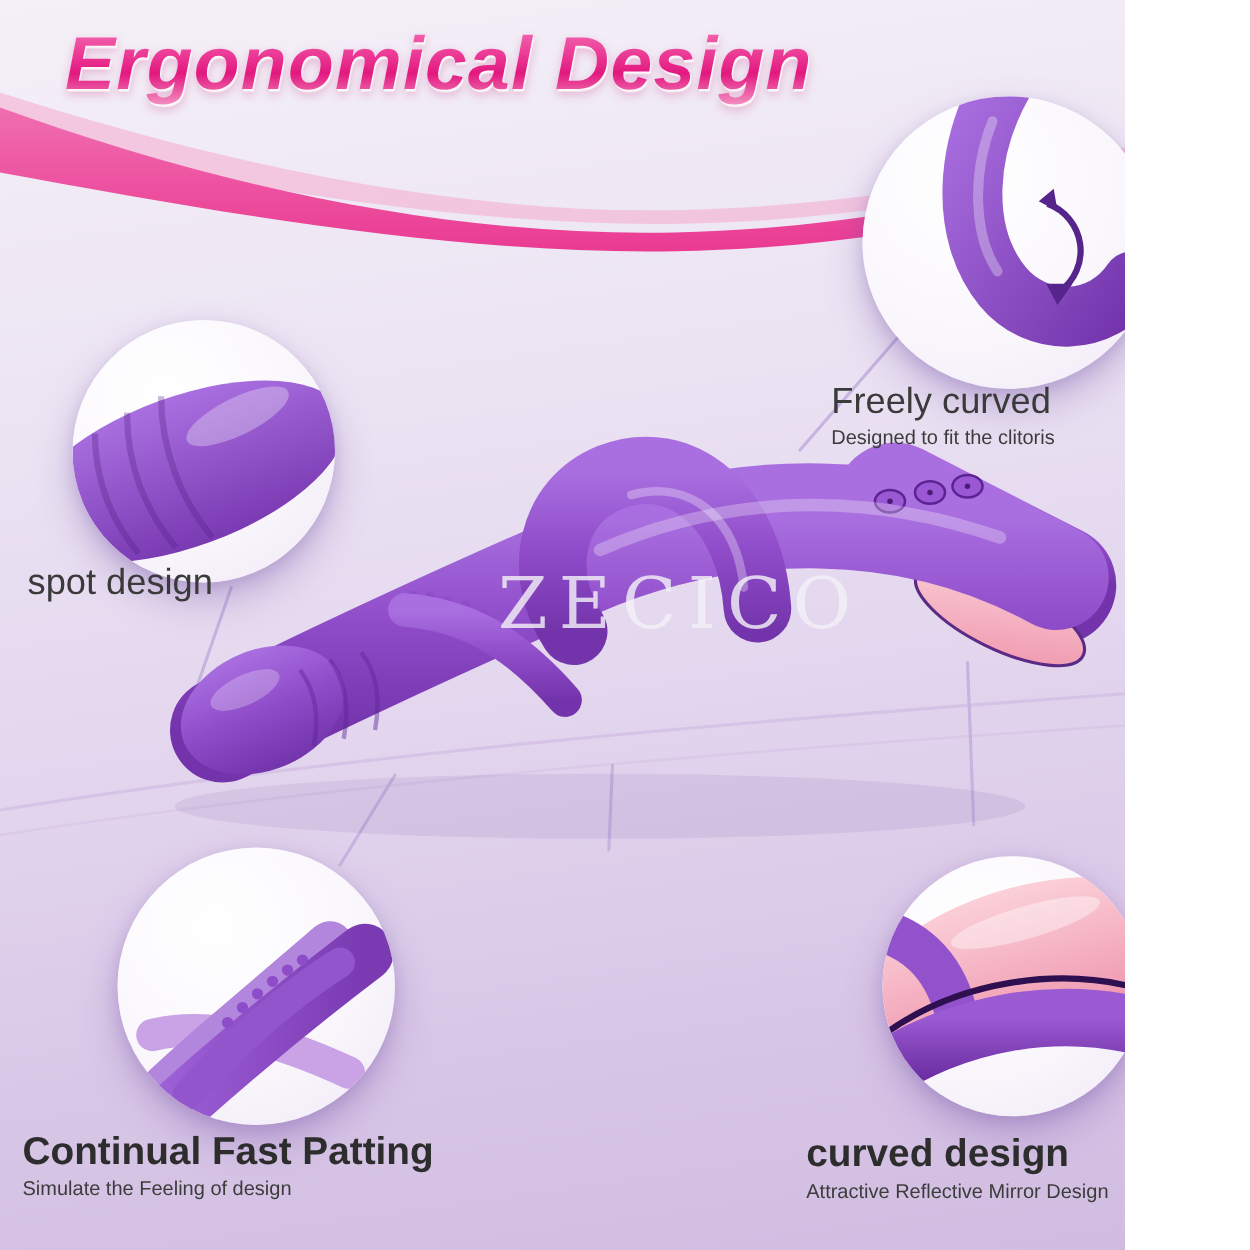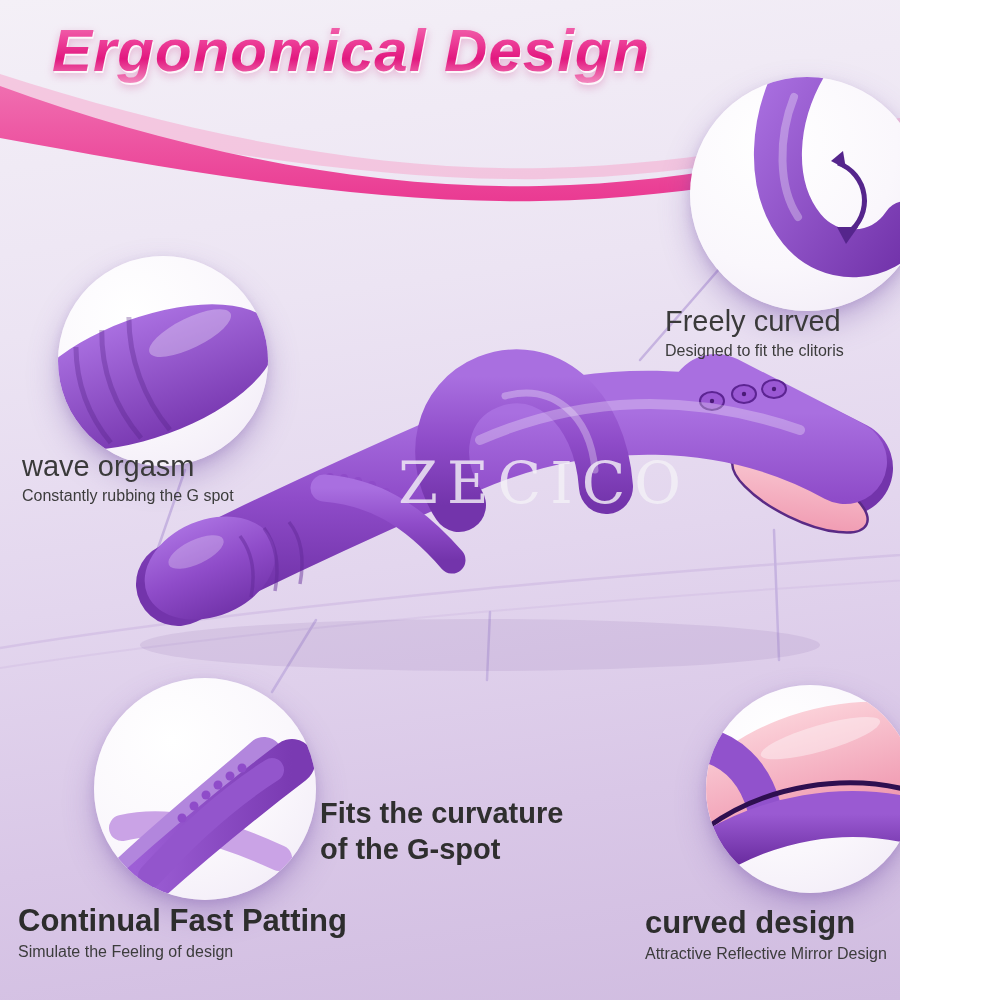--- a/index.html
+++ b/index.html
@@ -226,28 +226,23 @@
   </div>
 
   <div class="watermark">ZECICO</div>
 
   <div class="txt" id="t-freely">
     <div class="lbl">Freely curved</div>
     <div class="desc">Designed to fit the clitoris</div>
   </div>
 
   <div class="txt" id="t-wave">
-    <div class="lbl">wave orgasm</div>
-    <div class="desc">Constantly rubbing the G spot</div>
-  </div>
-
-  <div class="txt" id="t-center">
-    <div class="lbl">Fits the curvature</div>
-    <div class="lbl">of the G-spot</div>
-  </div>
+    <div class="lbl">spot design</div>
+  </div>
+
 
   <div class="txt" id="t-patting">
     <div class="lbl bold">Continual Fast Patting</div>
     <div class="desc">Simulate the Feeling of design</div>
   </div>
 
   <div class="txt" id="t-special">
     <div class="lbl bold">curved design</div>
     <div class="desc">Attractive Reflective Mirror Design</div>
   </div>

